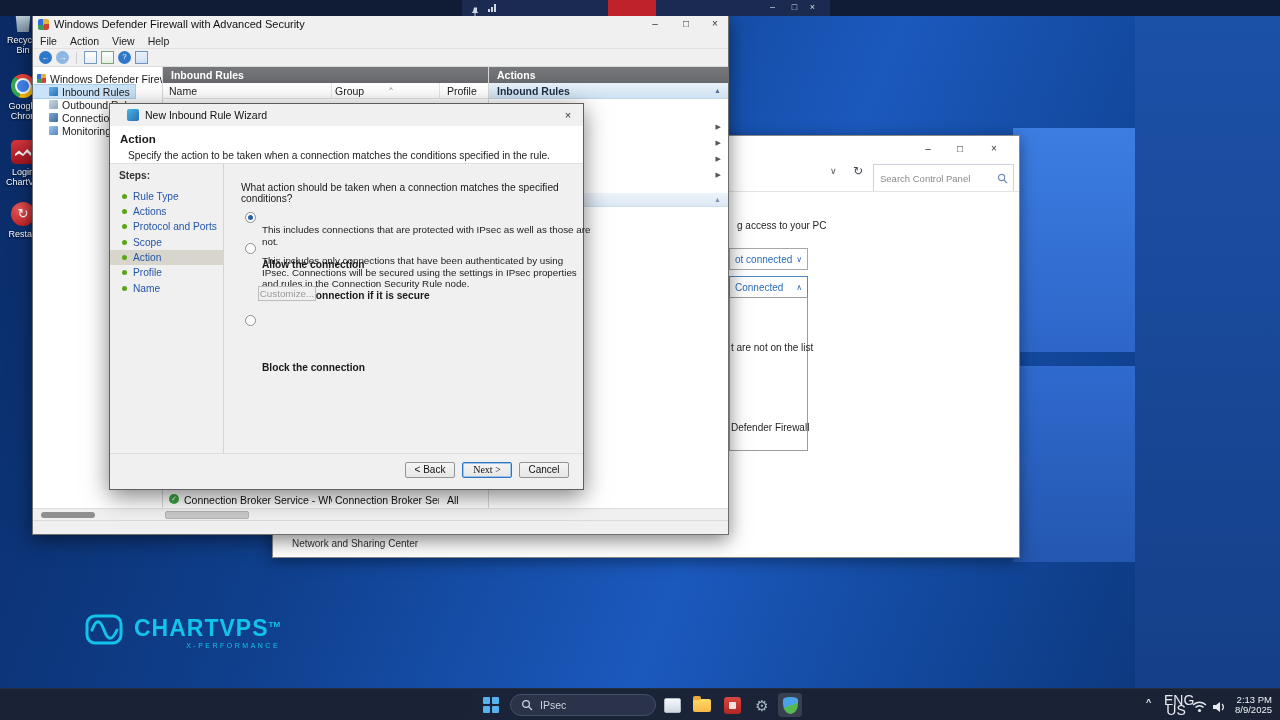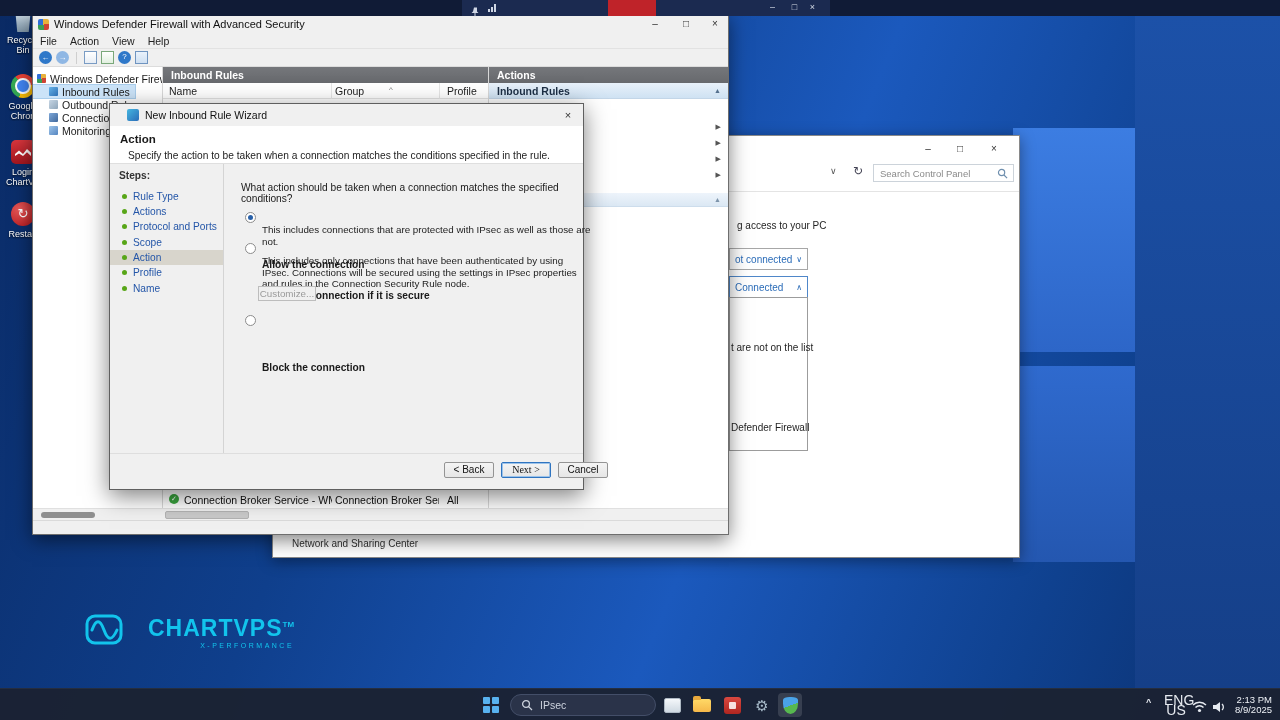--- a/index.html
+++ b/index.html
@@ -28,32 +28,32 @@
   .dicon .lbl{margin-top:3px;font-size:9px;line-height:10px;color:#fff;text-shadow:0 1px 2px rgba(0,0,0,.85);max-height:20px;overflow:hidden;}
   .ic{margin:0 auto;}
   .ic-recycle{width:18px;height:22px;background:linear-gradient(180deg,#dce6ee,#9fb3c2 60%,#7f95a6);clip-path:polygon(8% 10%,92% 10%,82% 100%,18% 100%);}
   .ic-chrome{width:24px;height:24px;border-radius:50%;background:conic-gradient(from -40deg,#ea4335 0 120deg,#fbbc05 0 240deg,#34a853 0 360deg);position:relative;}
   .ic-chrome::after{content:"";position:absolute;left:4px;top:4px;width:12px;height:12px;border-radius:50%;background:#4285f4;border:2px solid #fff;}
   .ic-login{width:24px;height:24px;border-radius:5px;background:linear-gradient(180deg,#d8363d,#a3161f);position:relative;}
   .ic-login::after{content:"";position:absolute;left:4px;top:9px;width:16px;height:7px;background:#fff;clip-path:polygon(0 70%,25% 20%,50% 70%,75% 0,100% 55%,100% 100%,75% 45%,50% 100%,25% 65%,0 100%);}
   .ic-restart{width:24px;height:24px;border-radius:50%;background:radial-gradient(circle at 35% 30%,#e85a5a,#b31217);color:#fff;font-size:13px;line-height:24px;text-align:center;}
 
   
-  .vlogo{position:absolute;left:84px;top:612px;display:flex;align-items:flex-start;gap:24px;z-index:4;}
+  .vlogo{position:absolute;left:84px;top:612px;display:flex;align-items:flex-start;gap:10px;z-index:4;}
   .vicon{width:40px;height:36px;}
   .vname{color:#12c4ec;font-size:23px;font-weight:bold;letter-spacing:1px;line-height:26px;}
   .vname sup{font-size:8px;letter-spacing:0;}
   .vtag{color:#12c4ec;font-size:7px;letter-spacing:2.5px;text-align:right;margin-top:1px;}
 
   
   .cpanel{position:absolute;left:272px;top:135px;width:748px;height:423px;background:#fff;border:1px solid #898989;box-shadow:0 3px 14px rgba(0,0,0,.4);z-index:8;}
   .cpbtn{position:absolute;top:4px;width:30px;height:18px;text-align:center;line-height:18px;font-size:10px;color:#333;}
   .cp-chevron{position:absolute;left:557px;top:30px;font-size:9px;color:#555;}
   .cp-refresh{position:absolute;left:580px;top:28px;font-size:12px;color:#445;}
-  .cp-search{position:absolute;left:600px;top:28px;width:141px;height:18px;border:1px solid #ccd3da;display:flex;align-items:center;padding:0 5px 0 6px;gap:3px;}
+  .cp-search{position:absolute;left:600px;top:28px;width:141px;height:28px;border:1px solid #ccd3da;display:flex;align-items:center;padding:0 5px 0 6px;gap:3px;}
   .cp-search input{flex:1;border:none;outline:none;font-size:9.5px;color:#444;min-width:0;background:transparent;font-family:inherit;}
   .cp-search input::placeholder{color:#8a8a8a;}
   .cp-line{position:absolute;left:0;top:55px;width:100%;height:1px;background:#e4e4e4;}
   .frag{position:absolute;font-size:10px;color:#1f1f1f;white-space:nowrap;}
   .cp-drop{position:absolute;left:456px;width:79px;height:22px;border:1px solid #a7a7a7;display:flex;align-items:center;justify-content:space-between;padding:0 5px;overflow:hidden;background:#fff;}
   .cp-drop.focus{border-color:#4f87c9;}
   .cp-drop .blue{color:#2b6cb8;font-size:10px;white-space:nowrap;}
   .cp-drop i{font-style:normal;color:#2b6cb8;font-size:8px;}
   .cp-box{position:absolute;left:456px;top:161px;width:79px;height:154px;border:1px solid #9c9c9c;}
   .cp-link{position:absolute;left:19px;top:402px;font-size:10px;color:#333;}
@@ -126,21 +126,21 @@
   .bdot{width:5px;height:5px;border-radius:50%;background:#58a618;flex:0 0 5px;}
   .wsep{position:absolute;left:113px;top:60px;width:1px;height:290px;background:#d4d4d4;}
   .wline{position:absolute;left:0;top:349px;width:100%;height:1px;background:#dedede;}
   .wq{position:absolute;left:131px;top:78px;width:340px;}
   .opt{position:absolute;left:131px;width:344px;}
   .radio{position:absolute;left:4px;top:1px;width:11px;height:11px;border-radius:50%;background:#fff;border:1px solid #8c8c8c;}
   .radio.sel::after{content:"";position:absolute;left:2px;top:2px;width:5px;height:5px;border-radius:50%;background:#2860a8;}
   .olabel{position:absolute;left:21px;top:0;font-weight:bold;white-space:nowrap;margin-top:48px;}
   .odesc{position:absolute;left:21px;top:13px;width:330px;font-size:9.8px;color:#222;line-height:11.5px;}
   .wcust{position:absolute;left:148px;top:182px;width:58px;height:15px;border:1px solid #bdbdbd;background:#f0f0f0;color:#9a9a9a;font-size:9.8px;text-align:center;line-height:13px;}
-  .wbtn{position:absolute;top:358px;width:50px;height:16px;background:linear-gradient(#f4f4f4,#e6e6e6);border:1px solid #949494;font-size:10px;text-align:center;line-height:14px;color:#111;border-radius:2px;margin-left:39px;}
+  .wbtn{position:absolute;top:358px;width:50px;height:16px;background:linear-gradient(#f4f4f4,#e6e6e6);border:1px solid #949494;font-size:10px;text-align:center;line-height:14px;color:#111;border-radius:2px;}
   .wbtn.next{border-color:#2f74c0;box-shadow:0 0 0 1px #9cc3ea inset;font-family:Liberation Serif, serif;}
 
   
   .taskbar{position:absolute;left:0;top:688px;width:1280px;height:32px;background:rgba(27,34,51,.97);border-top:1px solid rgba(255,255,255,.05);z-index:50;}
   .tb-start{position:absolute;left:483px;top:8px;width:16px;height:16px;display:grid;grid-template-columns:7px 7px;grid-template-rows:7px 7px;gap:2px;}
   .tb-start span{background:#58b2f0;border-radius:1px;}
   .tb-searchpill{position:absolute;left:510px;top:5px;width:146px;height:22px;border-radius:11px;background:#2a3349;border:1px solid #434e68;color:#ccd2dd;font-size:10.5px;display:flex;align-items:center;gap:7px;padding-left:10px;}
   .tb-app{position:absolute;top:4px;width:24px;height:24px;display:flex;align-items:center;justify-content:center;border-radius:4px;}
   .tb-app.active{background:rgba(255,255,255,.13);}
   .ap-win{width:17px;height:15px;background:linear-gradient(#f4f7fa,#cfd9e2);border:1px solid #aeb9c4;border-radius:2px;}

